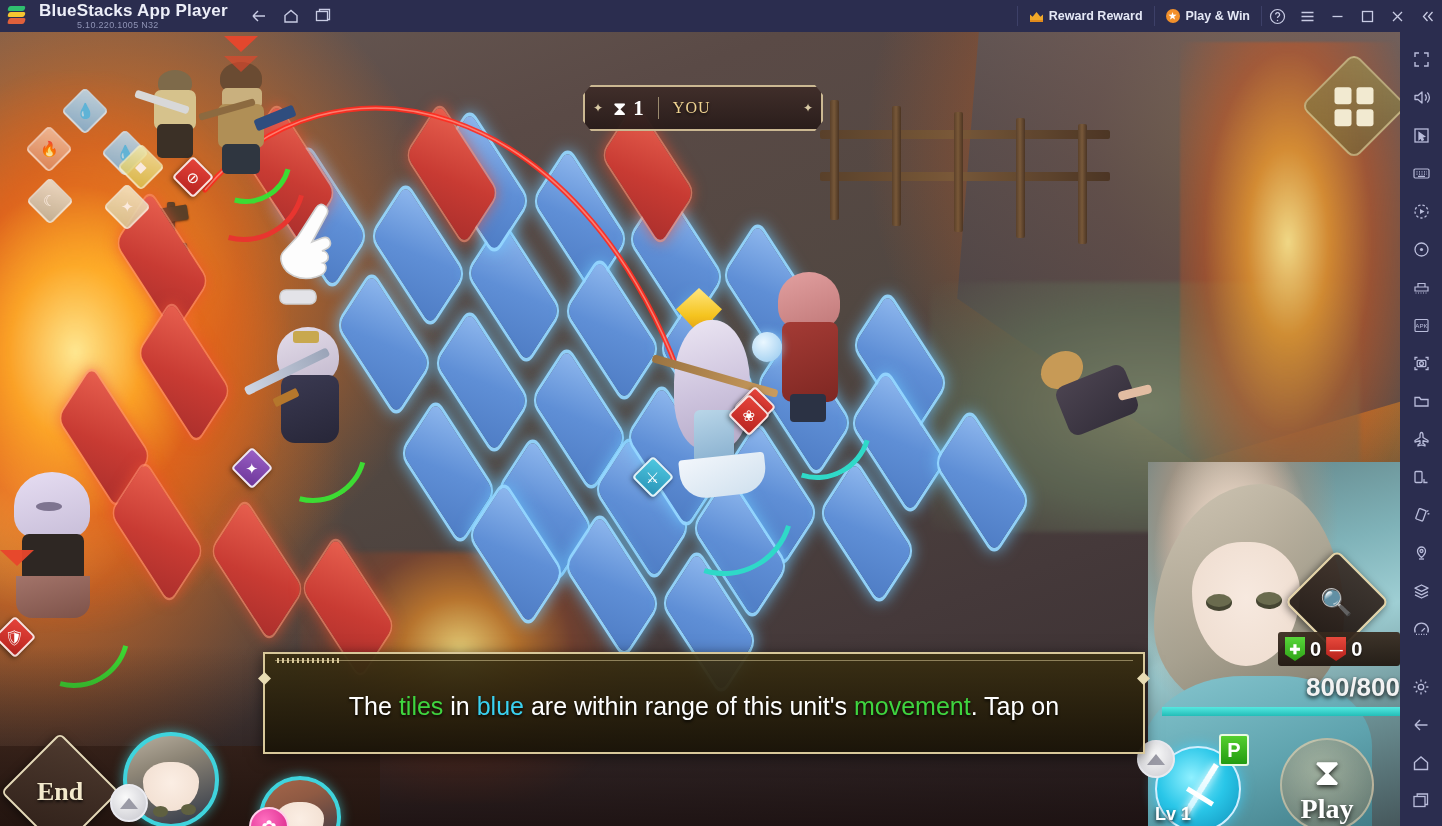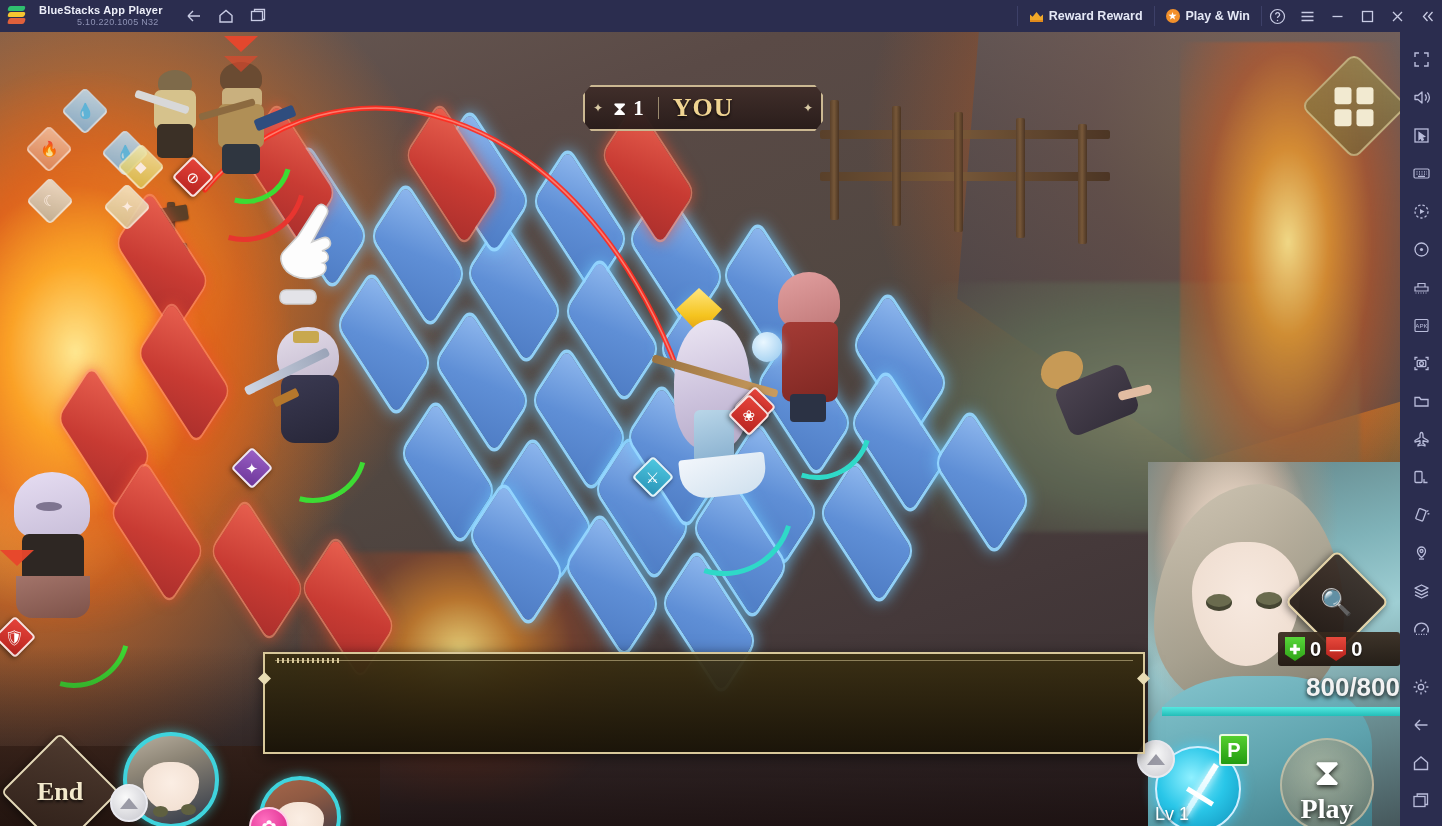--- a/index.html
+++ b/index.html
@@ -10,21 +10,21 @@
 
   
   .titlebar { position:absolute; left:0; top:0; width:1442px; height:32px;
     background:#2b2d4f; display:flex; align-items:center; z-index:60; }
   .bs-logo { width:22px; height:22px; margin-left:8px; position:relative; }
   .bs-logo i { position:absolute; left:0; border-radius:2px; display:block; }
   .bs-logo i:nth-child(1){ top:1px; width:17px; height:5px; background:#2fbf6f; transform:skewX(-18deg);}
   .bs-logo i:nth-child(2){ top:7px; width:17px; height:5px; background:#f5c531; transform:skewX(-18deg);}
   .bs-logo i:nth-child(3){ top:13px; width:17px; height:6px; background:#e0603b; transform:skewX(-18deg);}
   .bs-title-wrap { margin-left:9px; line-height:1.05; }
-  .bs-title { color:#eceef8; font-size:11px; font-weight:bold; letter-spacing:.2px; }
+  .bs-title { color:#eceef8; font-size:17px; font-weight:bold; letter-spacing:.2px; }
   .bs-ver { color:#8f93b5; font-size:9px; letter-spacing:.3px; margin-top:1px;margin-left:38px; }
   .nav-btns { display:flex; align-items:center; margin-left:16px; gap:2px; }
   .tb-ico { width:30px; height:30px; display:flex; align-items:center; justify-content:center;
     color:#c9cce4; }
   .tb-ico svg { display:block; }
   .tb-right { margin-left:auto; display:flex; align-items:center; height:32px; }
   .tb-sep { width:1px; height:20px; background:#3d4068; }
   .tb-pill { display:flex; align-items:center; gap:6px; padding:0 11px; height:32px;
     color:#e4e7f5; font-size:12.5px; font-weight:bold; }
   .crown { width:14px; height:11px; position:relative; }
@@ -118,21 +118,21 @@
     background:linear-gradient(180deg,rgba(62,44,40,.93),rgba(40,27,25,.95));
     border:2px solid #cbb892; border-radius:4px;
     clip-path:polygon(8px 0,232px 0,240px 10px,240px 36px,232px 46px,8px 46px,0 36px,0 10px);
     display:flex; align-items:center; z-index:20; }
   .tb-dot { width:26px; display:flex; align-items:center; justify-content:center;
     color:#d8c9a4; font-size:12px; }
   .turn-left { display:flex; align-items:center; gap:7px; padding-left:2px; }
   .hourglass { color:#fff; font-size:19px; line-height:1; }
   .turn-num { color:#fff; font-size:21px; font-weight:bold; font-family:"Liberation Serif",serif; }
   .turn-div { width:1px; height:22px; background:#9a8a6e; margin:0 14px; }
-  .turn-you { color:#f0d492; font-size:26px; font-weight:bold; letter-spacing:1px;
+  .turn-you { color:#f0d492; font-size:16px; font-weight:normal; letter-spacing:1px;
     font-family:"Liberation Serif",serif; text-shadow:0 2px 3px rgba(0,0,0,.7); }
 
   
   .tut { position:absolute; left:263px; top:620px; width:882px; height:102px;
     background:linear-gradient(180deg,rgba(58,47,18,.93),rgba(26,20,8,.95));
     border:2px solid #d8c89a; z-index:30;
     box-shadow:0 3px 14px rgba(0,0,0,.55); }
   .tut-inner { position:absolute; inset:6px 10px; border-top:1px solid rgba(214,198,150,.55); }
   .tut-dots { position:absolute; left:2px; top:-3px; width:62px; height:5px;
     background:repeating-linear-gradient(90deg,#d8c89a 0 2px,transparent 2px 5px); }
@@ -204,21 +204,21 @@
   .lvl-up { position:absolute; left:-18px; top:-6px; width:38px; height:38px;
     border-radius:50%; background:radial-gradient(circle at 40% 35%,#ffffff,#c9c9cf);
     border:2px solid #e9e9ee; display:flex; align-items:center; justify-content:center; }
   .lvl-up i { width:0; height:0; border-left:9px solid transparent;
     border-right:9px solid transparent; border-bottom:11px solid #9b9ba6; }
   .p-badge { position:absolute; left:64px; top:-12px; width:30px; height:32px;
     background:linear-gradient(180deg,#54cf2e,#239b12); border:2px solid #eafae2;
     border-radius:3px; display:flex; align-items:center; justify-content:center;
     color:#fff; font-size:20px; font-weight:bold; }
   .lv-text { position:absolute; left:1155px; top:772px; color:#fff; font-size:18px;
-    font-weight:normal; text-shadow:0 2px 4px rgba(0,0,0,.9); z-index:26; }
+    font-weight:bold; text-shadow:0 2px 4px rgba(0,0,0,.9); z-index:26; }
 
   .wait-btn { position:absolute; left:1268px; top:706px; width:118px; height:106px;
     z-index:24; display:flex; flex-direction:column; align-items:center;
     justify-content:center; }
   .wait-circ { position:absolute; left:12px; top:0; width:94px; height:94px;
     border-radius:50%; background:radial-gradient(circle at 42% 34%,rgba(215,190,150,.55),
       rgba(120,95,70,.45)); border:2px solid rgba(235,220,190,.55); }
   .wait-hg { position:relative; color:#fff; font-size:38px; line-height:1;
     text-shadow:0 2px 5px rgba(0,0,0,.8); margin-top:-4px; }
   .wait-lbl { position:relative; color:#fff; font-size:28px; font-weight:bold;
@@ -619,20 +619,23 @@
     </div>
     <div class="pink-badge">✿</div>
 
     <div class="tut">
       <div class="tut-inner">
         <div class="tut-dots"></div>
       </div>
       <div class="tut-dia" style="left:-7px;top:18px;"></div>
       <div class="tut-dia" style="right:-7px;top:18px;"></div>
       <div class="tut-text">
+        <div>
+          <span>The </span><span class="hl-green">tiles</span><span> in </span><span class="hl-blue">blue</span><span> are within range of this unit's </span><span class="hl-green">movement</span><span>. Tap on</span>
+        </div>
       </div>
     </div>
 
     <div class="bg-dark-b"></div>
   </div>
 
   <div class="sidebar">
     <div class="sb-ico">
       <svg width="19" height="19" viewBox="0 0 19 19" fill="none" stroke="currentColor" stroke-width="1.4">
         <path d="M3 7V3h4M16 7V3h-4M3 12v4h4M16 12v4h-4"></path>

